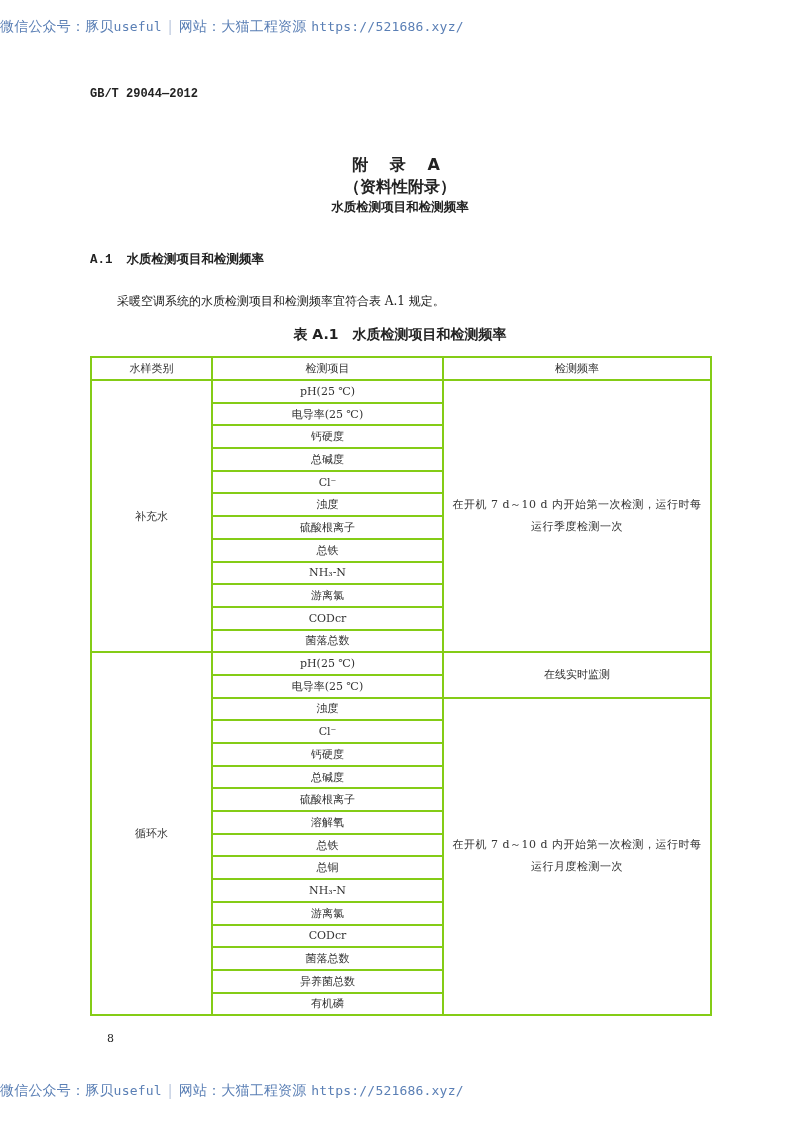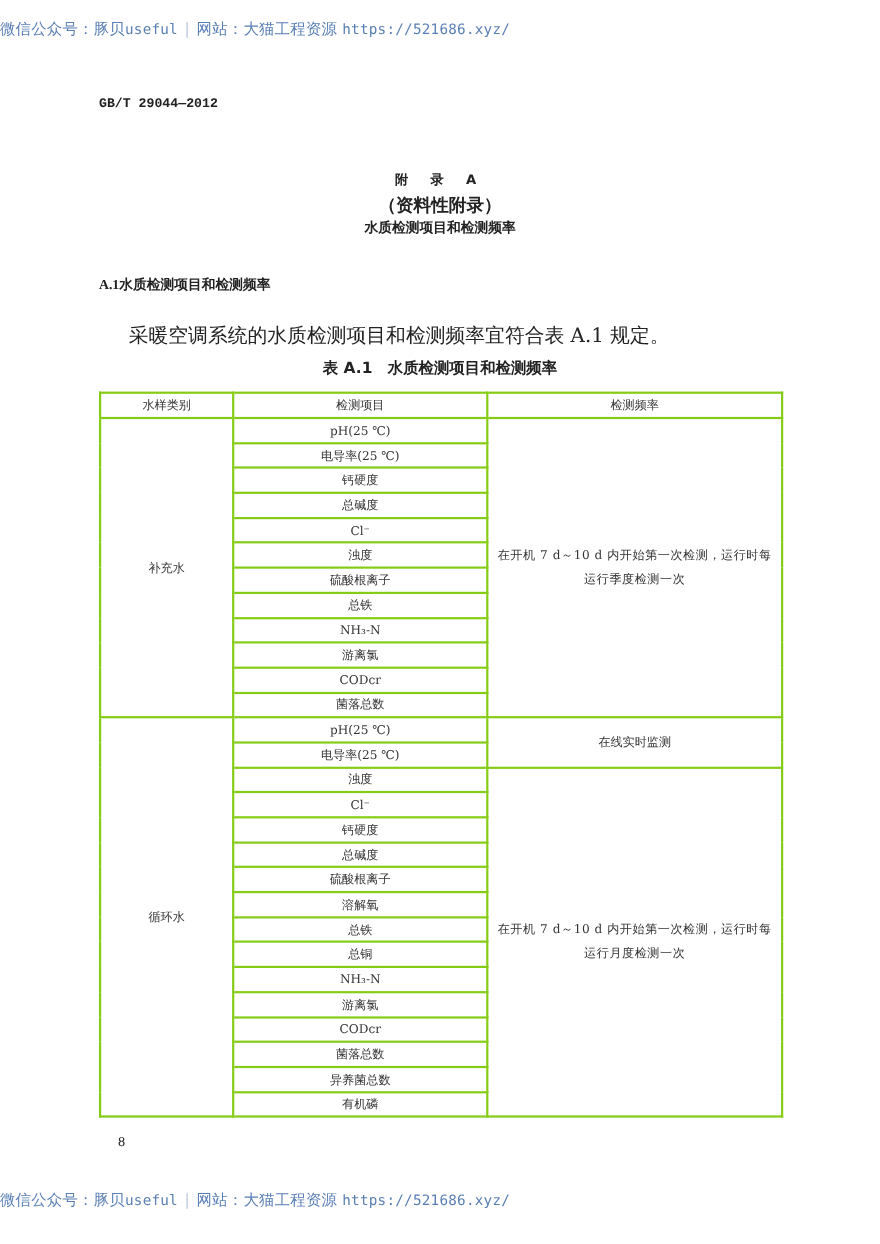--- a/index.html
+++ b/index.html
@@ -5,26 +5,26 @@
   html, body { margin:0; padding:0; }
   body { width:800px; height:1131px; background:#ffffff; position:relative; overflow:hidden;
          font-family:"DejaVu Serif", "Liberation Serif", serif; color:#222; }
   .wm { position:absolute; left:0; width:800px; text-align:left; font-size:14px; color:#5a7fb5;
         font-family:"DejaVu Serif", serif; letter-spacing:0.2px; }
   .wm .mono { font-family:"DejaVu Sans Mono", "Liberation Mono", monospace; font-size:13px; }
   .wm .sep { color:#b8c6dc; margin:0 6px; }
   .std { position:absolute; left:90px; top:87px; font-size:12px; font-weight:bold;
          font-family:Liberation Mono, monospace; }
   .center { position:absolute; left:0; width:800px; text-align:center; font-family:"DejaVu Sans", sans-serif; }
-  .appx { top:155px; font-size:12px; font-weight:bold; letter-spacing:8px; }
+  .appx { top:155px; font-size:16px; font-weight:bold; letter-spacing:8px; }
   .appx-sub { top:177px; font-size:16px; font-weight:bold; }
   .appx-title { top:199px; font-size:12.5px; font-weight:bold; }
   .sec { position:absolute; left:90px; top:251px; font-size:12.5px; font-weight:bold; font-family:"DejaVu Sans", sans-serif; }
-  .sec .num { font-family:Liberation Serif, serif; }
-  .para { position:absolute; left:117px; top:293px; font-size:18px; }
+  .sec .num { margin-right:14px; font-family:Liberation Mono, monospace; }
+  .para { position:absolute; left:117px; top:293px; font-size:12px; }
   .tcap { top:326px; font-size:14px; font-weight:bold; }
   .tcap .num { margin-right:14px; }
   table { position:absolute; left:90px; top:356px; width:620px; border-collapse:collapse;
           font-size:11px; table-layout:fixed; }
   td, th { border:2px solid #84cc16; text-align:center; padding:0; font-weight:normal; color:#333; }
   th { height:21px; }
   td.item { height:20.7px; }
   table { border:1.5px solid #333; }
   td.freq { text-align:center; padding:0 8px; line-height:22px; letter-spacing:0.5px; }
   .pageno { position:absolute; left:107px; top:1032px; font-size:11px; }

